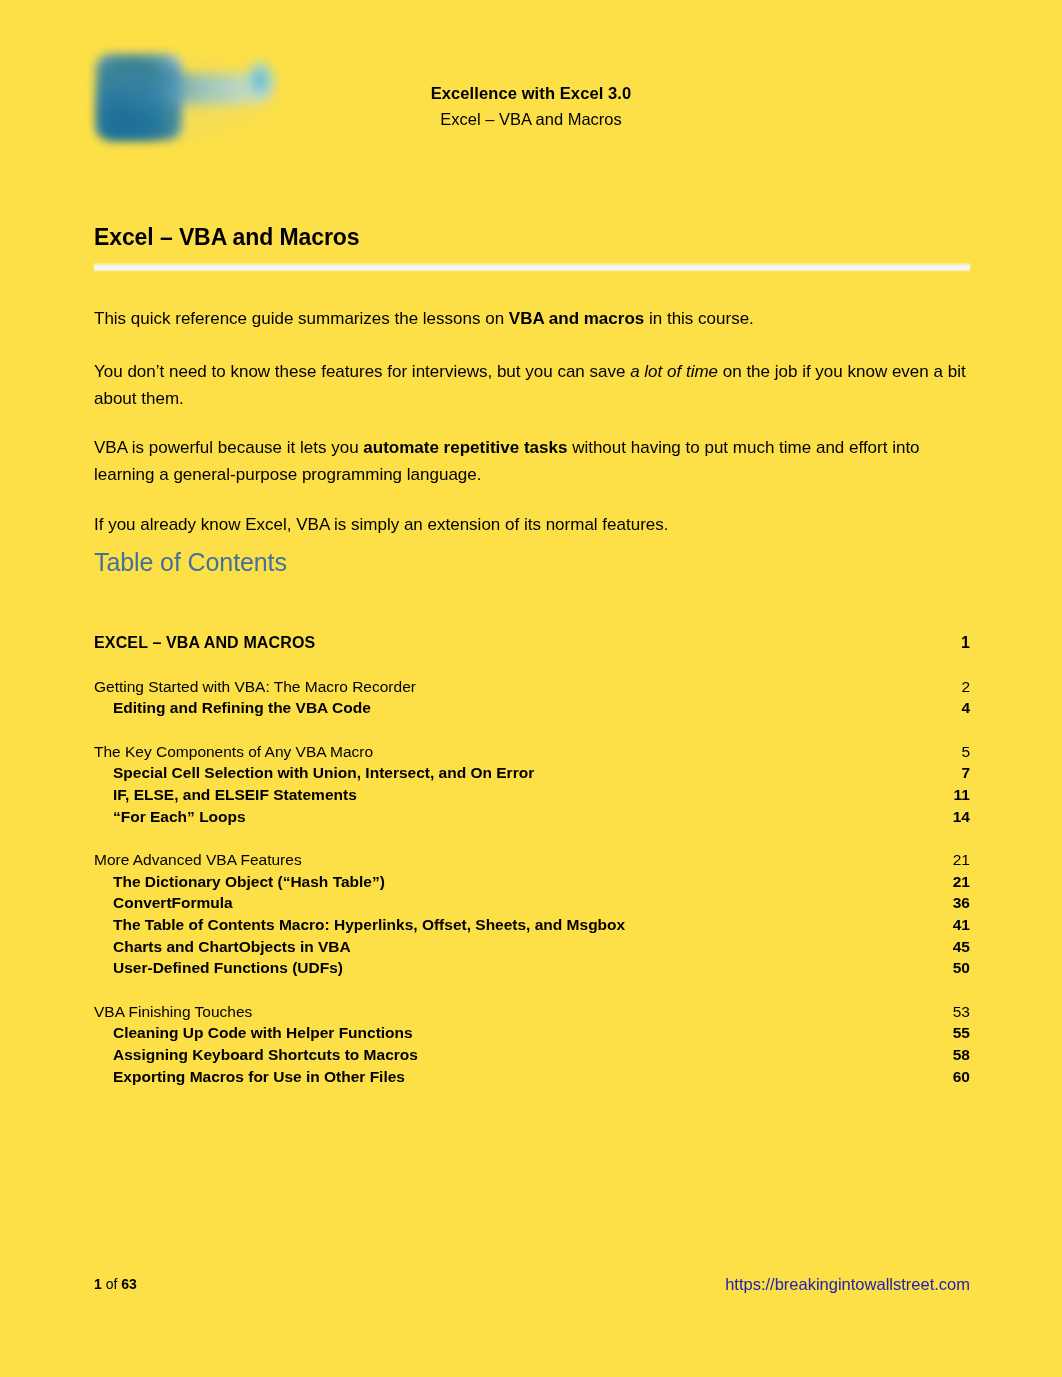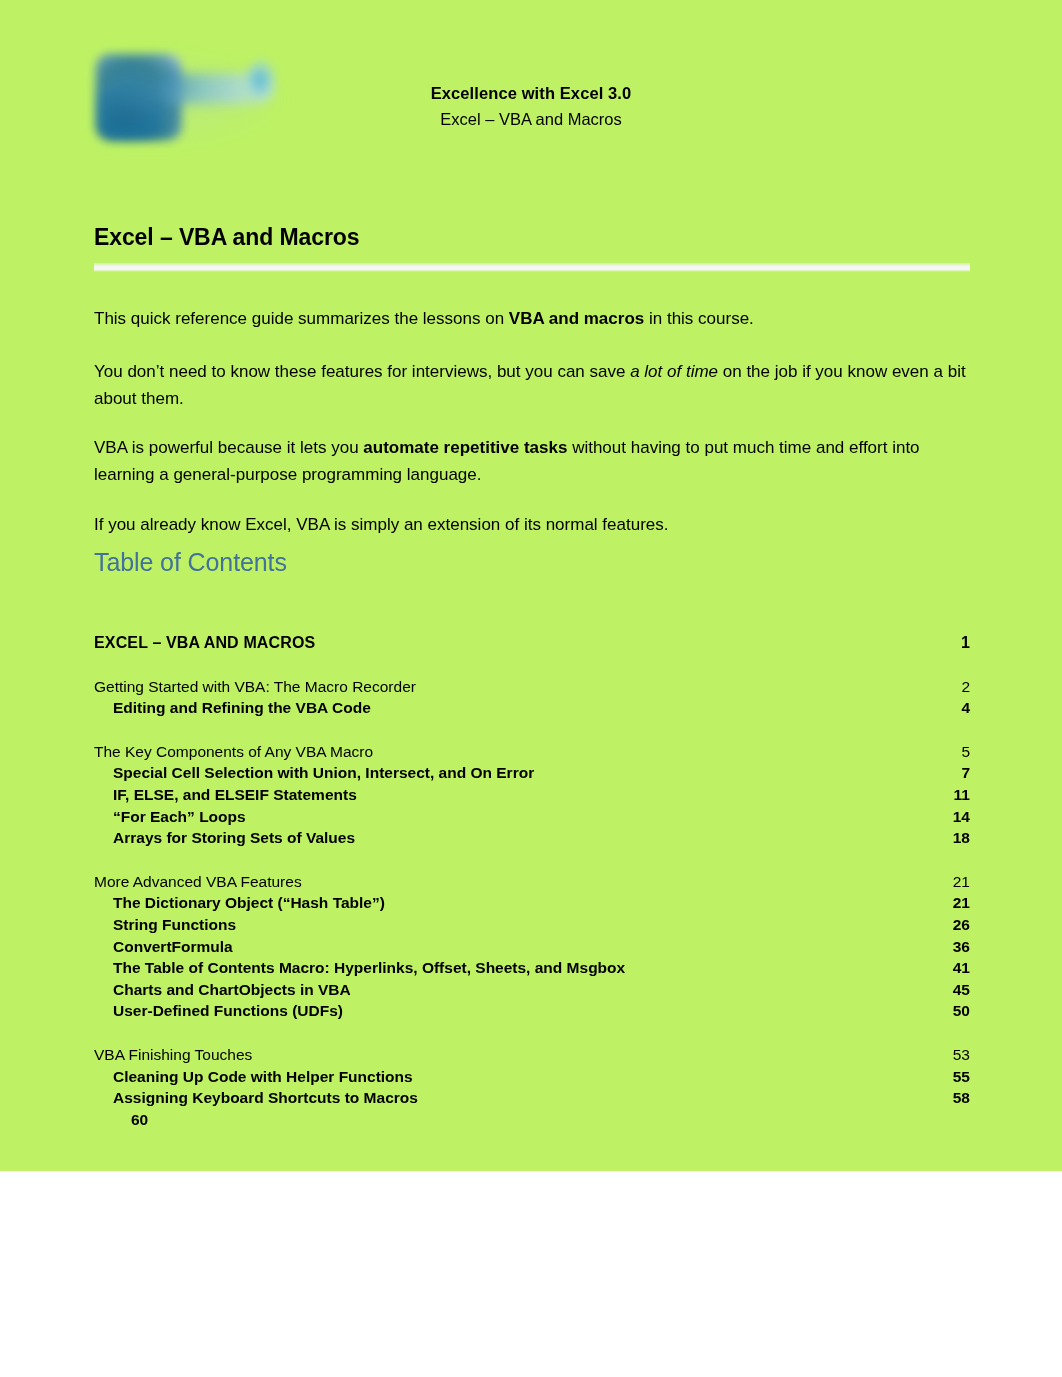--- a/index.html
+++ b/index.html
@@ -8,22 +8,22 @@
     padding: 0;
     background: #ffffff;
   }
   body {
     font-family: "Liberation Sans", sans-serif;
     color: #000000;
   }
   .page {
     position: relative;
     width: 1062px;
-    height: 1171px;
-    background: #bef264;
+    height: 1377px;
+    background: #fde047;
     overflow: hidden;
   }
 
   
   .page-header {
     position: absolute;
     left: 0;
     top: 0;
     width: 1062px;
     height: 175px;
@@ -283,38 +283,30 @@
           <span class="toc-page">7</span>
         </div>
         <div class="toc-row level-2">
           <span class="toc-label">IF, ELSE, and ELSEIF Statements</span>
           <span class="toc-page">11</span>
         </div>
         <div class="toc-row level-2">
           <span class="toc-label">“For Each” Loops</span>
           <span class="toc-page">14</span>
         </div>
-        <div class="toc-row level-2">
-          <span class="toc-label">Arrays for Storing Sets of Values</span>
-          <span class="toc-page">18</span>
-        </div>
         <div class="toc-gap-lg"></div>
         <div class="toc-row level-1">
           <span class="toc-label">More Advanced VBA Features</span>
           <span class="toc-page">21</span>
         </div>
         <div class="toc-row level-2">
           <span class="toc-label">The Dictionary Object (“Hash Table”)</span>
           <span class="toc-page">21</span>
         </div>
         <div class="toc-row level-2">
-          <span class="toc-label">String Functions</span>
-          <span class="toc-page">26</span>
-        </div>
-        <div class="toc-row level-2">
           <span class="toc-label">ConvertFormula</span>
           <span class="toc-page">36</span>
         </div>
         <div class="toc-row level-2">
           <span class="toc-label">The Table of Contents Macro: Hyperlinks, Offset, Sheets, and Msgbox</span>
           <span class="toc-page">41</span>
         </div>
         <div class="toc-row level-2">
           <span class="toc-label">Charts and ChartObjects in VBA</span>
           <span class="toc-page">45</span>
@@ -330,20 +322,21 @@
         </div>
         <div class="toc-row level-2">
           <span class="toc-label">Cleaning Up Code with Helper Functions</span>
           <span class="toc-page">55</span>
         </div>
         <div class="toc-row level-2">
           <span class="toc-label">Assigning Keyboard Shortcuts to Macros</span>
           <span class="toc-page">58</span>
         </div>
         <div class="toc-row level-2">
+          <span class="toc-label">Exporting Macros for Use in Other Files</span>
           <span class="toc-page">60</span>
         </div>
       </div>
   </div>
 
   <div class="page-footer">
     <div class="footer-left"><span class="strong">1</span><span> of </span><span class="strong">63</span></div>
     <a class="footer-right" href="#">https://breakingintowallstreet.com</a>
   </div>
 

